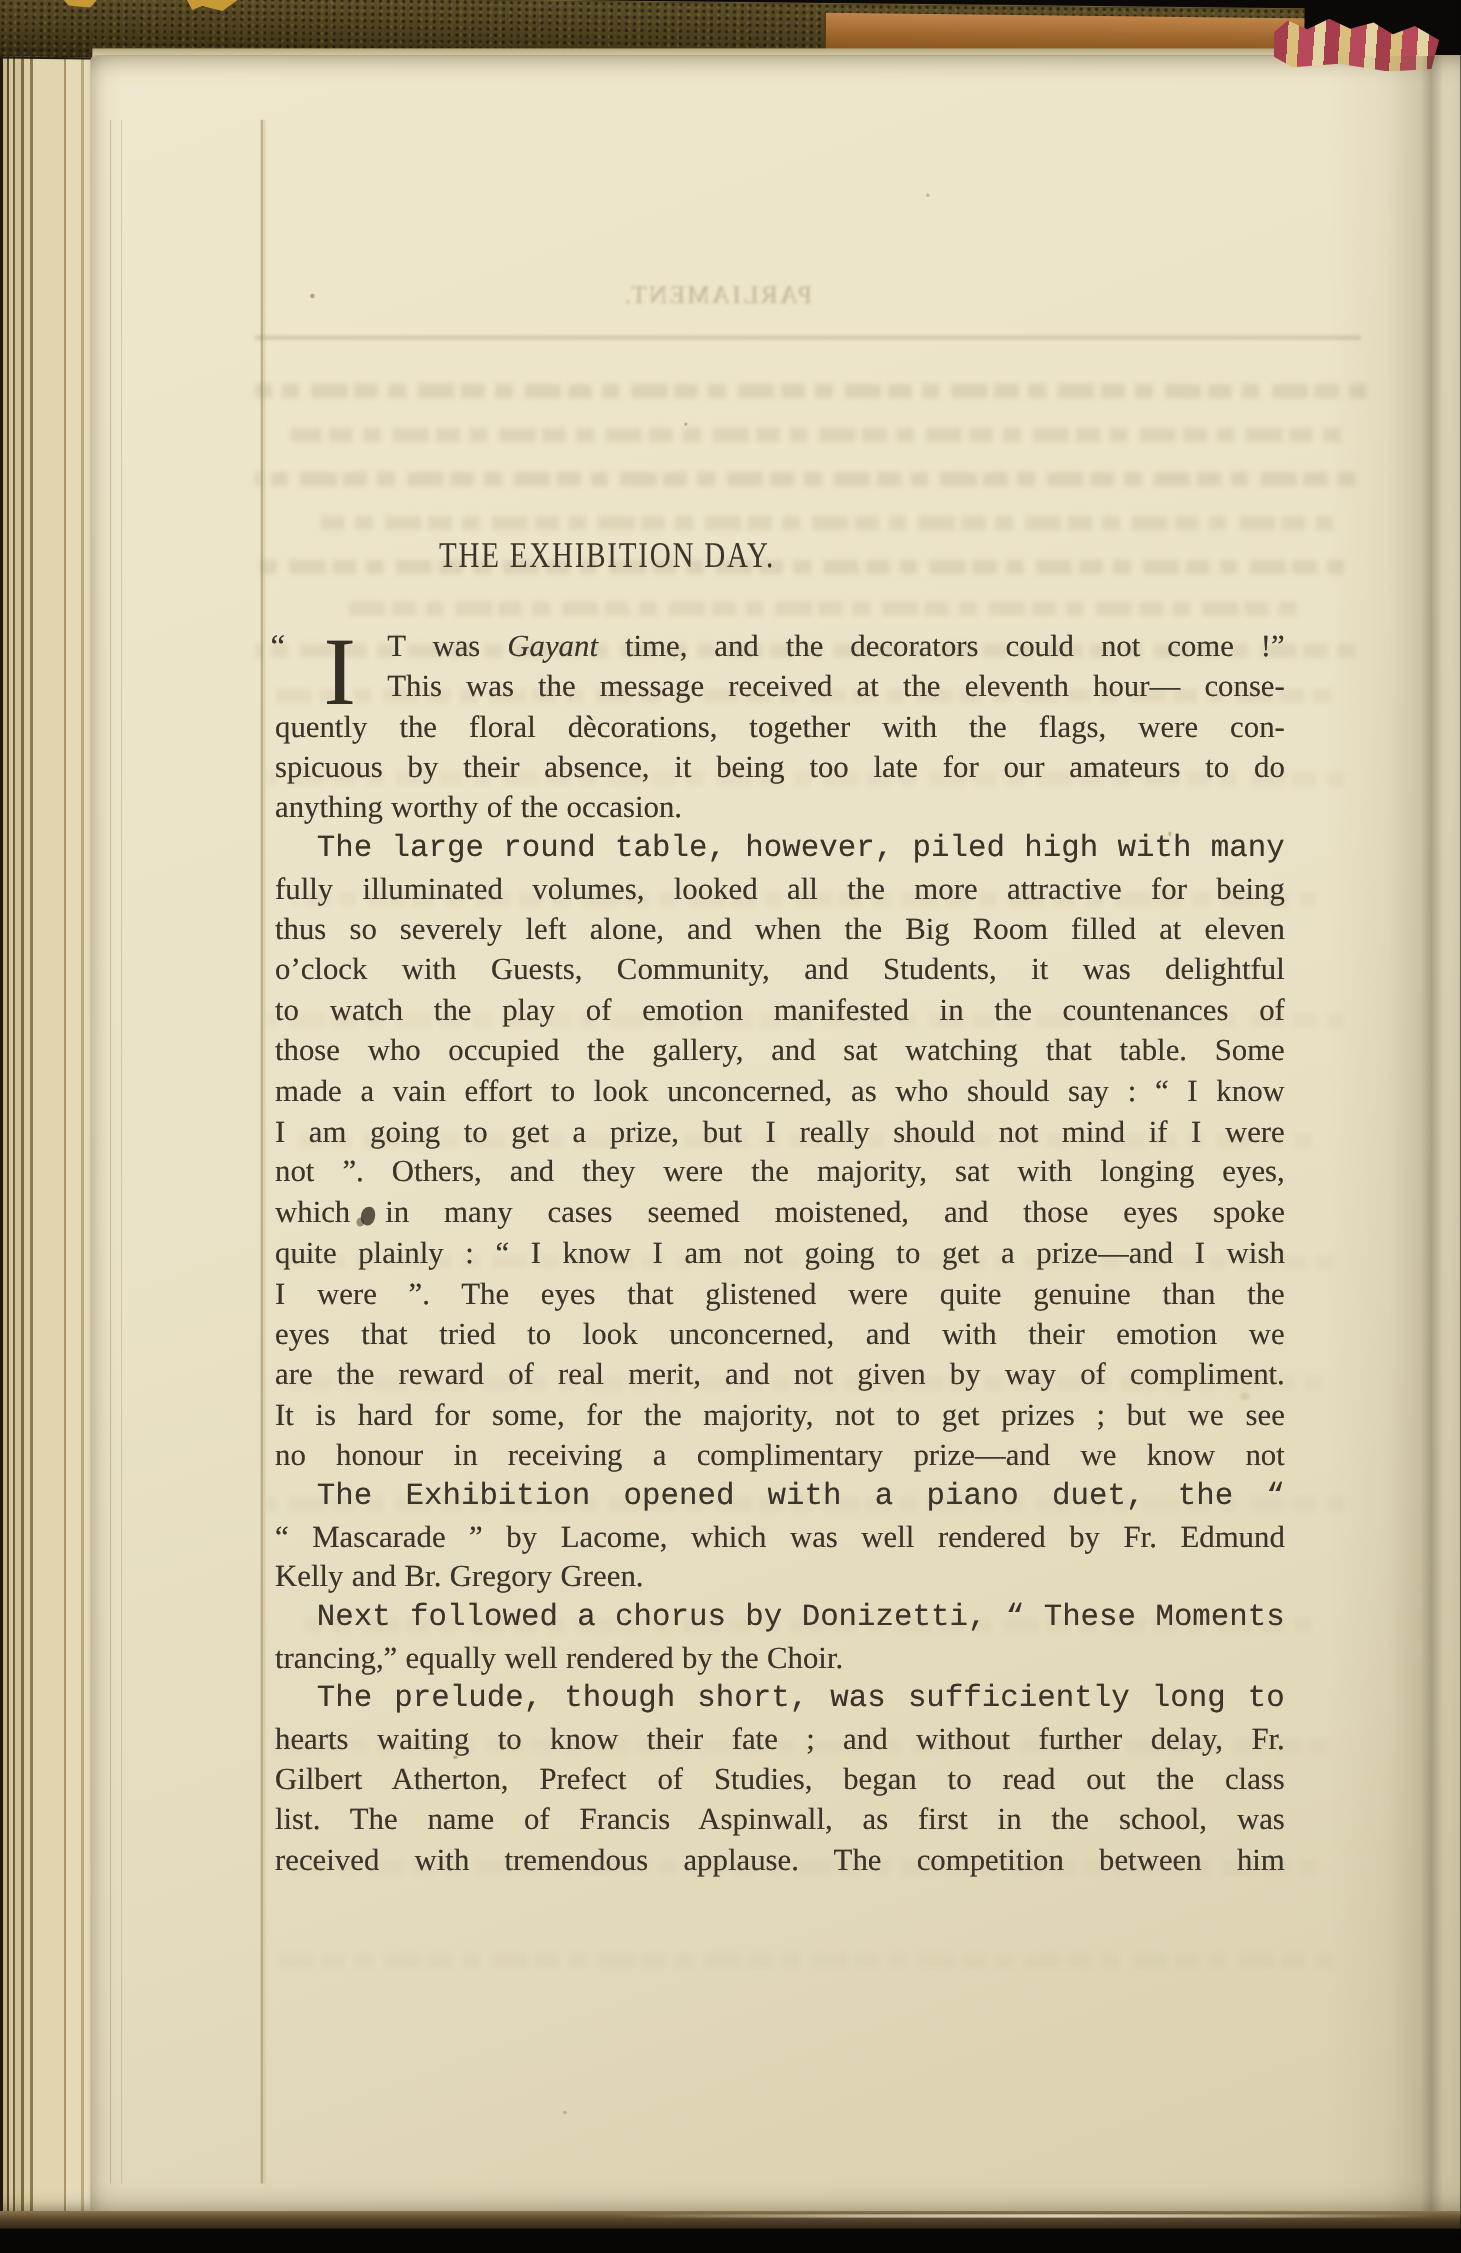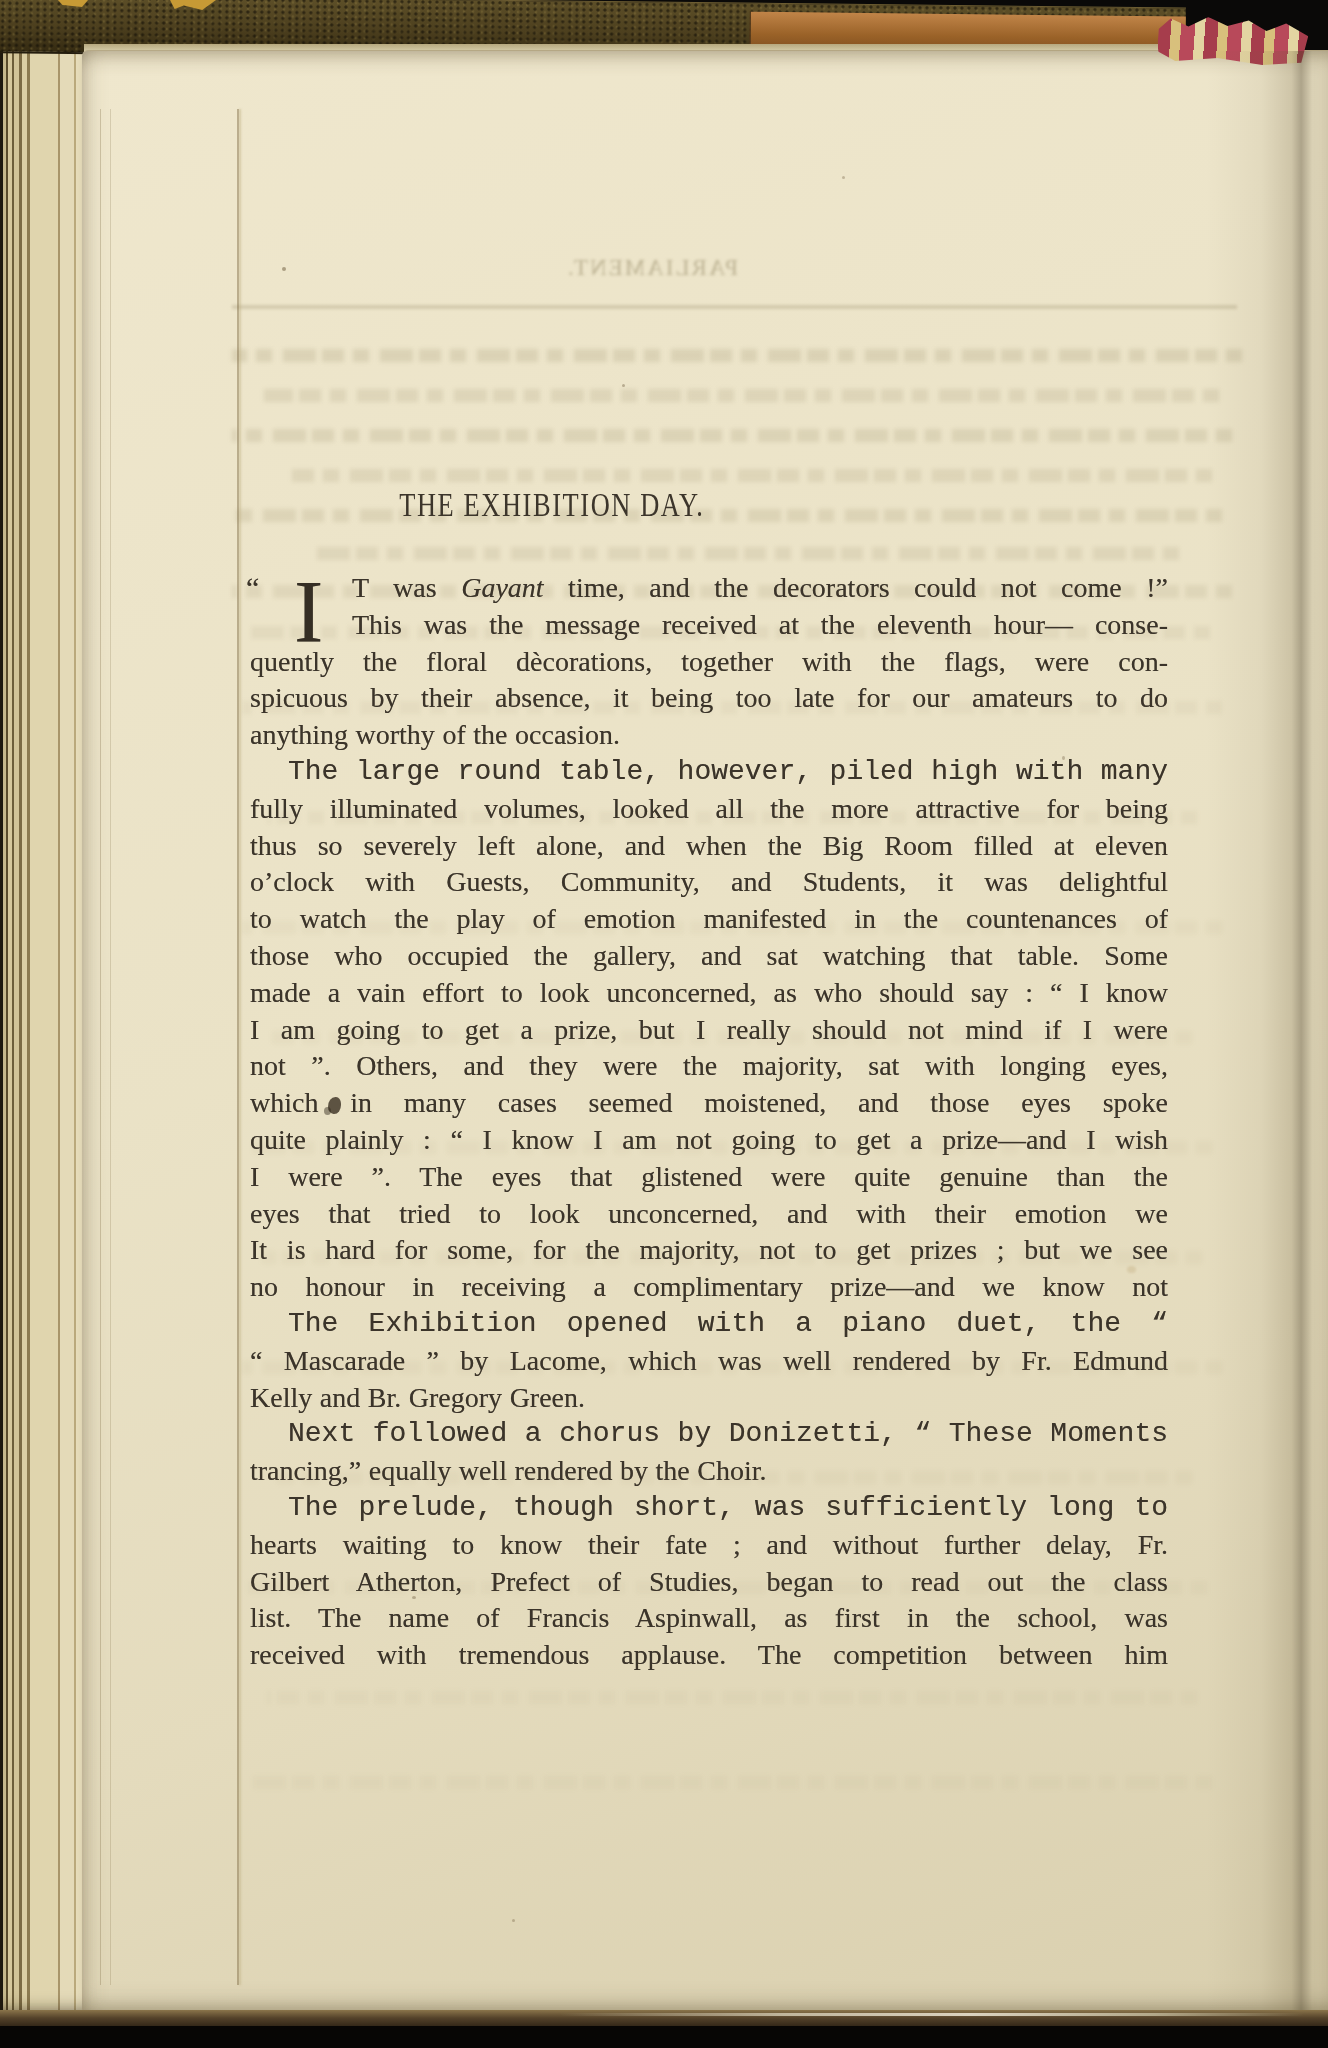--- a/index.html
+++ b/index.html
@@ -165,20 +165,21 @@
           <div class="line">o’clock with Guests, Community, and Students, it was delightful</div>
           <div class="line">to watch the play of emotion manifested in the countenances of</div>
           <div class="line">those who occupied the gallery, and sat watching that table. Some</div>
           <div class="line">made a vain effort to look unconcerned, as who should say : “ I know</div>
           <div class="line">I am going to get a prize, but I really should not mind if I were</div>
           <div class="line">not ”. Others, and they were the majority, sat with longing eyes,</div>
           <div class="line">which in many cases seemed moistened, and those eyes spoke</div>
           <div class="line">quite plainly : “ I know I am not going to get a prize—and I wish</div>
           <div class="line">I were ”. The eyes that glistened were quite genuine than the</div>
           <div class="line">eyes that tried to look unconcerned, and with their emotion we</div>
+          <div class="line">are the reward of real merit, and not given by way of compliment.</div>
           <div class="line">It is hard for some, for the majority, not to get prizes ; but we see</div>
           <div class="line">no honour in receiving a complimentary prize—and we know not</div>
           <div class="line indent">The Exhibition opened with a piano duet, the “ Cortége ” from</div>
           <div class="line">“ Mascarade ” by Lacome, which was well rendered by Fr. Edmund</div>
           <div class="line flush">Kelly and Br. Gregory Green.</div>
           <div class="line indent">Next followed a chorus by Donizetti, “ These Moments En-</div>
           <div class="line flush">trancing,” equally well rendered by the Choir.</div>
           <div class="line indent">The prelude, though short, was sufficiently long to anxious</div>
           <div class="line">hearts waiting to know their fate ; and without further delay, Fr.</div>
           <div class="line">Gilbert Atherton, Prefect of Studies, began to read out the class</div>

